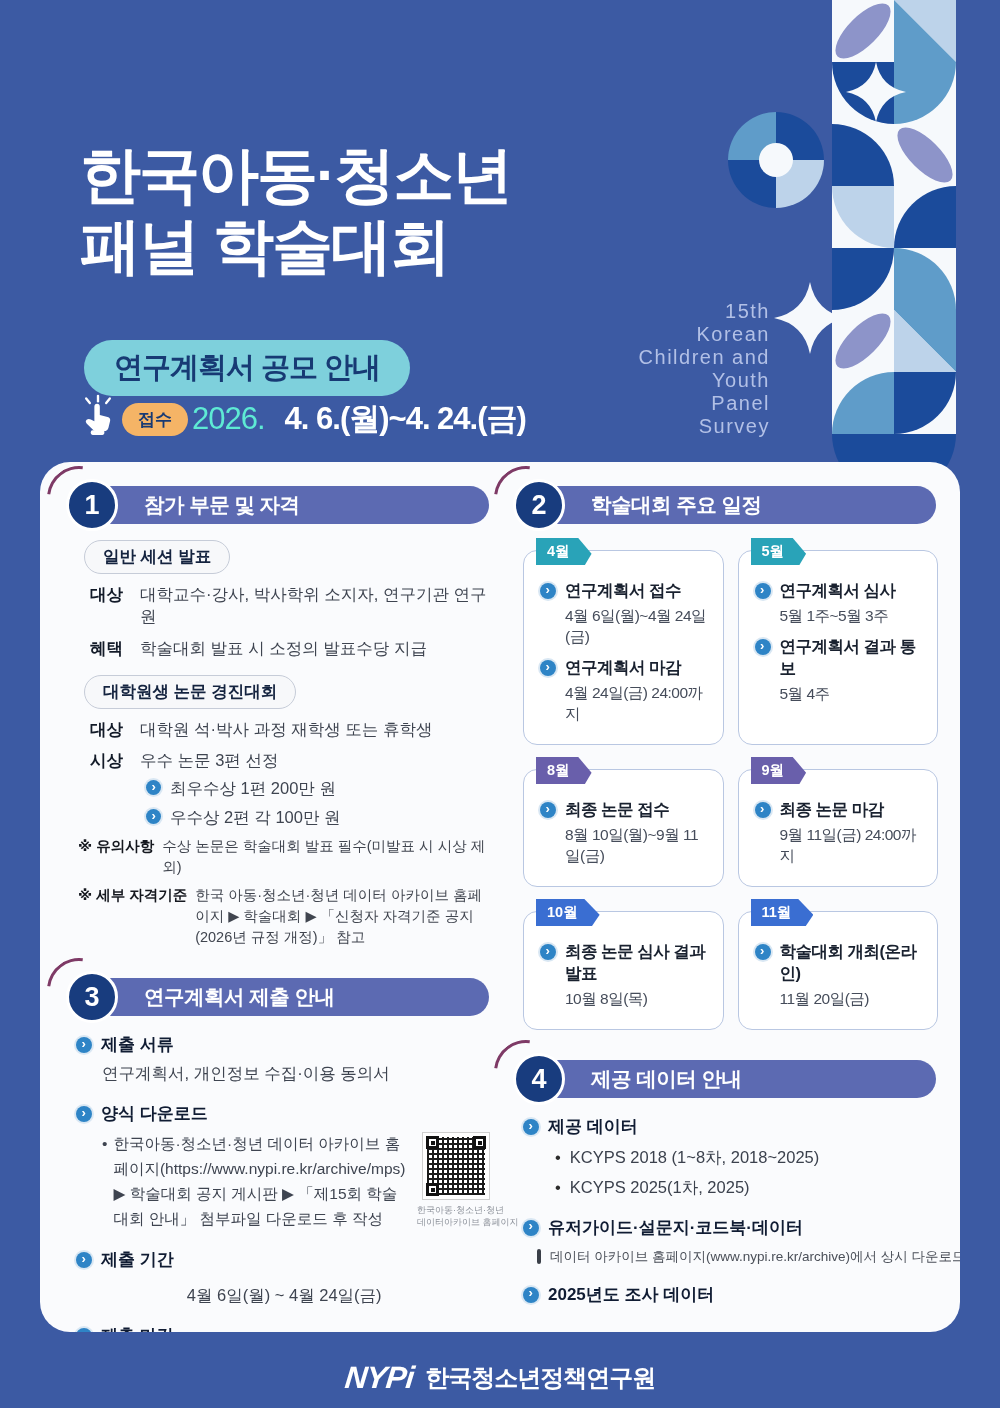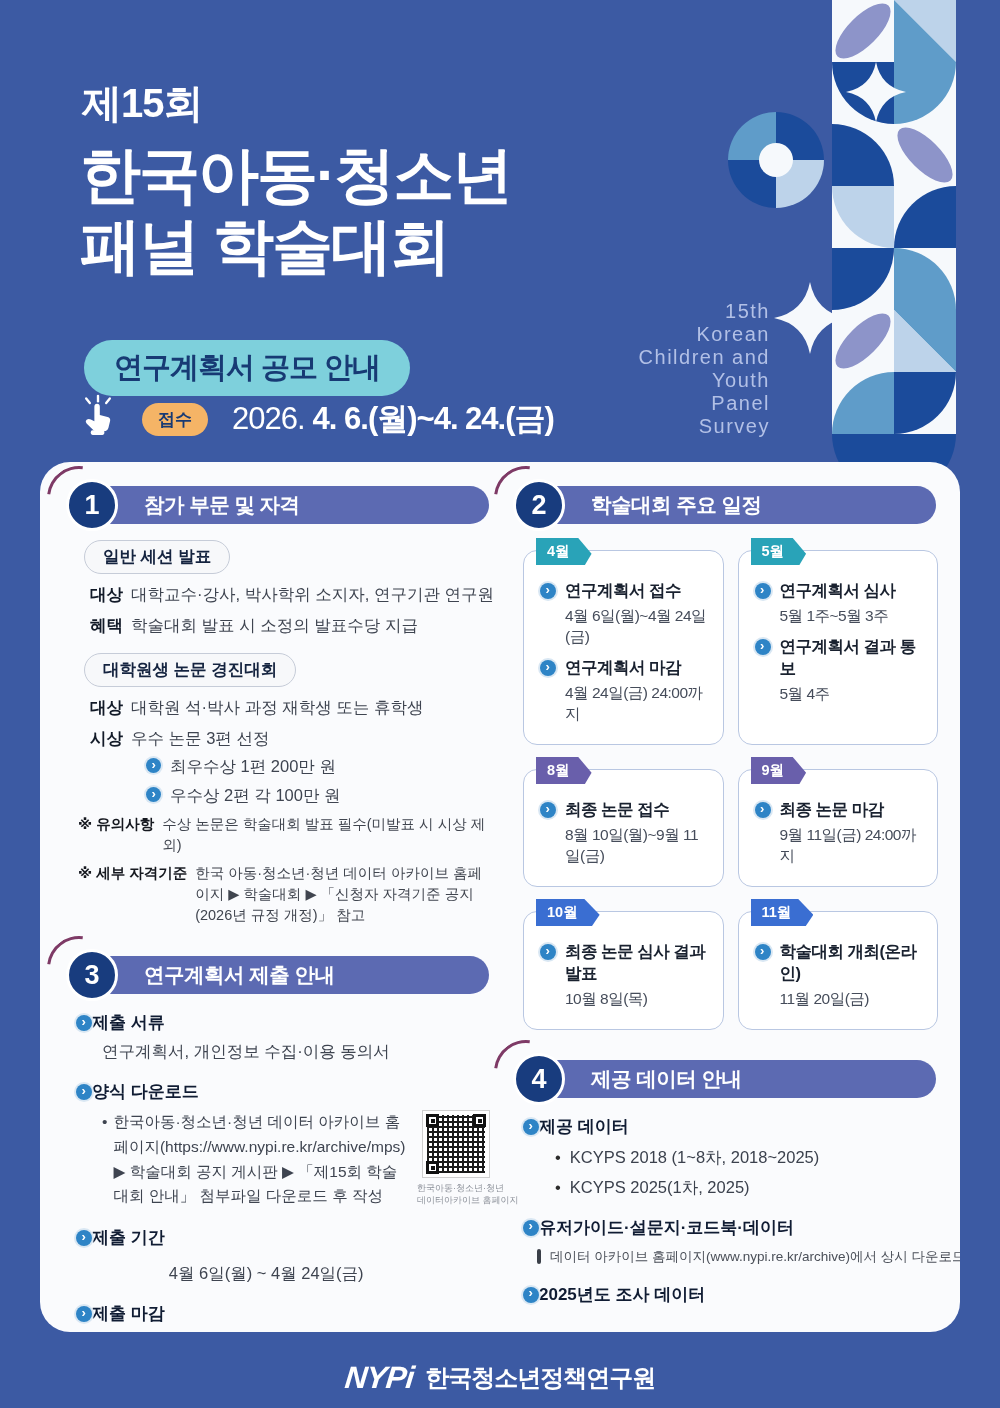--- a/index.html
+++ b/index.html
@@ -5,26 +5,26 @@
   html,body{margin:0;padding:0;background:#26406e;}
   .page{position:relative;width:1000px;height:1408px;background:#3c5aa3;overflow:hidden;
         font-family:"Liberation Sans","DejaVu Sans",sans-serif;}
 
   
   .edition{position:absolute;left:82px;top:76px;font-size:40px;font-weight:800;color:#fff;letter-spacing:-1px;}
   .main-title{position:absolute;left:80px;top:140px;font-size:61px;font-weight:800;color:#fff;
               line-height:1.16;letter-spacing:-2px;}
   .sub-pill{position:absolute;left:84px;top:340px;background:#7ed0dc;color:#173a74;
             font-size:29px;font-weight:800;padding:8px 30px;border-radius:34px;letter-spacing:-1px;}
-  .receipt-row{position:absolute;left:78px;top:398px;display:flex;align-items:center;gap:24px;}
+  .receipt-row{position:absolute;left:78px;top:398px;display:flex;align-items:center;gap:4px;}
   .hand-ico{margin-top:-10px;}
   .receipt-pill{background:#f5b466;color:#173a74;font-weight:800;font-size:17px;
                 padding:5px 16px;border-radius:17px;}
   .receipt-date{font-size:31px;color:#fff;letter-spacing:-1px;white-space:nowrap;}
-  .receipt-date .yr{color:#ffffff;font-weight:400;margin-right:8px;}
+  .receipt-date .yr{color:#5eead4;font-weight:400;margin-right:20px;}
   .receipt-date .pd{font-weight:800;}
   .eng-caption{position:absolute;left:556px;top:300px;width:214px;text-align:right;
                color:#b2c0e6;font-size:20px;line-height:23px;letter-spacing:1.5px;}
   .pattern-wrap{position:absolute;right:44px;top:0;width:232px;height:502px;}
 
   
   .card{position:absolute;left:40px;top:462px;width:920px;height:870px;background:#fafbfd;
         border-radius:30px;display:flex;gap:16px;padding:24px 18px 0 24px;box-sizing:border-box;overflow:hidden;}
   .col{flex:1;min-width:0;}
   .col.left{max-width:446px;}
@@ -40,21 +40,21 @@
            border:3.5px solid transparent;border-top-color:#7e3a66;transform:rotate(-38deg);}
 
   
   .b-ico{flex:none;width:16px;height:16px;border-radius:50%;background:#2e84c6;position:relative;
          box-shadow:0 0 0 2px #d9e7f3;margin-top:3px;}
   .b-ico::after{content:"\203A";position:absolute;left:5.5px;top:-1.5px;color:#fff;font-size:13px;font-weight:800;}
 
   
   .tag-pill{display:inline-block;border:1.5px solid #c6ccd8;background:#f7f8fa;border-radius:19px;
             padding:5px 18px;font-weight:800;font-size:16.5px;color:#14233f;margin:16px 0 0 20px;}
-  .kv{display:flex;gap:8px;margin:9px 0 0 26px;font-size:16.5px;line-height:1.35;}
+  .kv{display:flex;gap:17px;margin:9px 0 0 26px;font-size:16.5px;line-height:1.35;}
   .kv .k{font-weight:800;color:#121a28;flex:none;}
   .kv .v{color:#3e4450;}
   .aw{display:flex;align-items:flex-start;gap:9px;margin:7px 0 0 82px;color:#3e4450;font-size:16.5px;}
   .aw .b-ico{width:15px;height:15px;margin-top:2px;}
   .note{display:flex;gap:8px;margin:7px 0 0 14px;font-size:14.5px;line-height:1.45;}
   .note:first-of-type{margin-top:16px;}
   .note .nk{font-weight:800;color:#15181f;white-space:nowrap;}
   .note .nv{color:#40454f;}
 
   
@@ -64,21 +64,21 @@
   .month-tag{position:absolute;top:-13px;left:12px;color:#fff;font-weight:800;font-size:14.5px;
              padding:4px 22px 4px 11px;clip-path:polygon(0 0,76% 0,100% 58%,88% 100%,0 100%);}
   .tag-teal{background:#29a3b8;}
   .tag-purple{background:#695fab;}
   .tag-blue{background:#3a6ed2;}
   .s-item{display:flex;gap:9px;margin:7px 0 9px 4px;}
   .s-item .tt{font-weight:800;font-size:16.5px;color:#19212f;letter-spacing:-0.5px;}
   .s-item .dd{font-size:15.5px;color:#454c5a;margin-top:4px;letter-spacing:-0.5px;}
 
   
-  .h-row{display:flex;align-items:flex-start;margin:18px 0 0 12px;}
+  .h-row{display:flex;align-items:flex-start;gap:9px;margin:18px 0 0 12px;}
   .h-row .ht{font-weight:800;font-size:17px;color:#101c33;line-height:1.35;}
   .h-row .hv{color:#3e4450;font-weight:400;font-size:16.5px;margin-left:4px;margin-top:36px;}
   .h-sub{margin:6px 0 0 38px;font-size:16.5px;color:#3e4450;}
   .form-flex{display:flex;gap:10px;margin:6px 0 0 38px;}
   .form-text{flex:1;font-size:15.5px;line-height:1.6;color:#3e4450;display:flex;gap:6px;}
   .form-text .dot{flex:none;}
   .qr-box{flex:none;width:78px;text-align:center;}
   .qr{position:relative;width:66px;height:66px;margin:0 auto;background:#fff;border:1px solid #cfcfcf;
       background-image:repeating-linear-gradient(0deg,#1a1a1a 0 2px,transparent 2px 5px),
                        repeating-linear-gradient(90deg,#1a1a1a 0 2px,#fff 2px 5px);
@@ -138,21 +138,20 @@
       <path d="M86 282 Q92 312 122 318 Q92 324 86 354 Q80 324 50 318 Q80 312 86 282 Z" fill="#f6f9fc"></path>
 
       <path d="M52 112 A48 48 0 0 1 100 160 L52 160 Z" fill="#1b4b9b"></path>
       <path d="M4 160 A48 48 0 0 1 52 112 L52 160 Z" fill="#5f9cc9"></path>
       <path d="M52 208 A48 48 0 0 1 4 160 L52 160 Z" fill="#1b4b9b"></path>
       <path d="M100 160 A48 48 0 0 1 52 208 L52 160 Z" fill="#bdd3ea"></path>
       <circle cx="52" cy="160" r="17" fill="#f6f9fc"></circle>
     </svg>
   </div>
 
-  <div class="edition">제15회</div>
   <div class="main-title">
     <div>한국아동·청소년</div>
     <div>패널 학술대회</div>
   </div>
   <div class="sub-pill">연구계획서 공모 안내</div>
 
   <div class="receipt-row">
     <svg class="hand-ico" width="40" height="46" viewBox="0 0 44 48">
       <g stroke="#fff" stroke-width="2.6" stroke-linecap="round" fill="none">
         <path d="M9 7 L13 12"></path>

